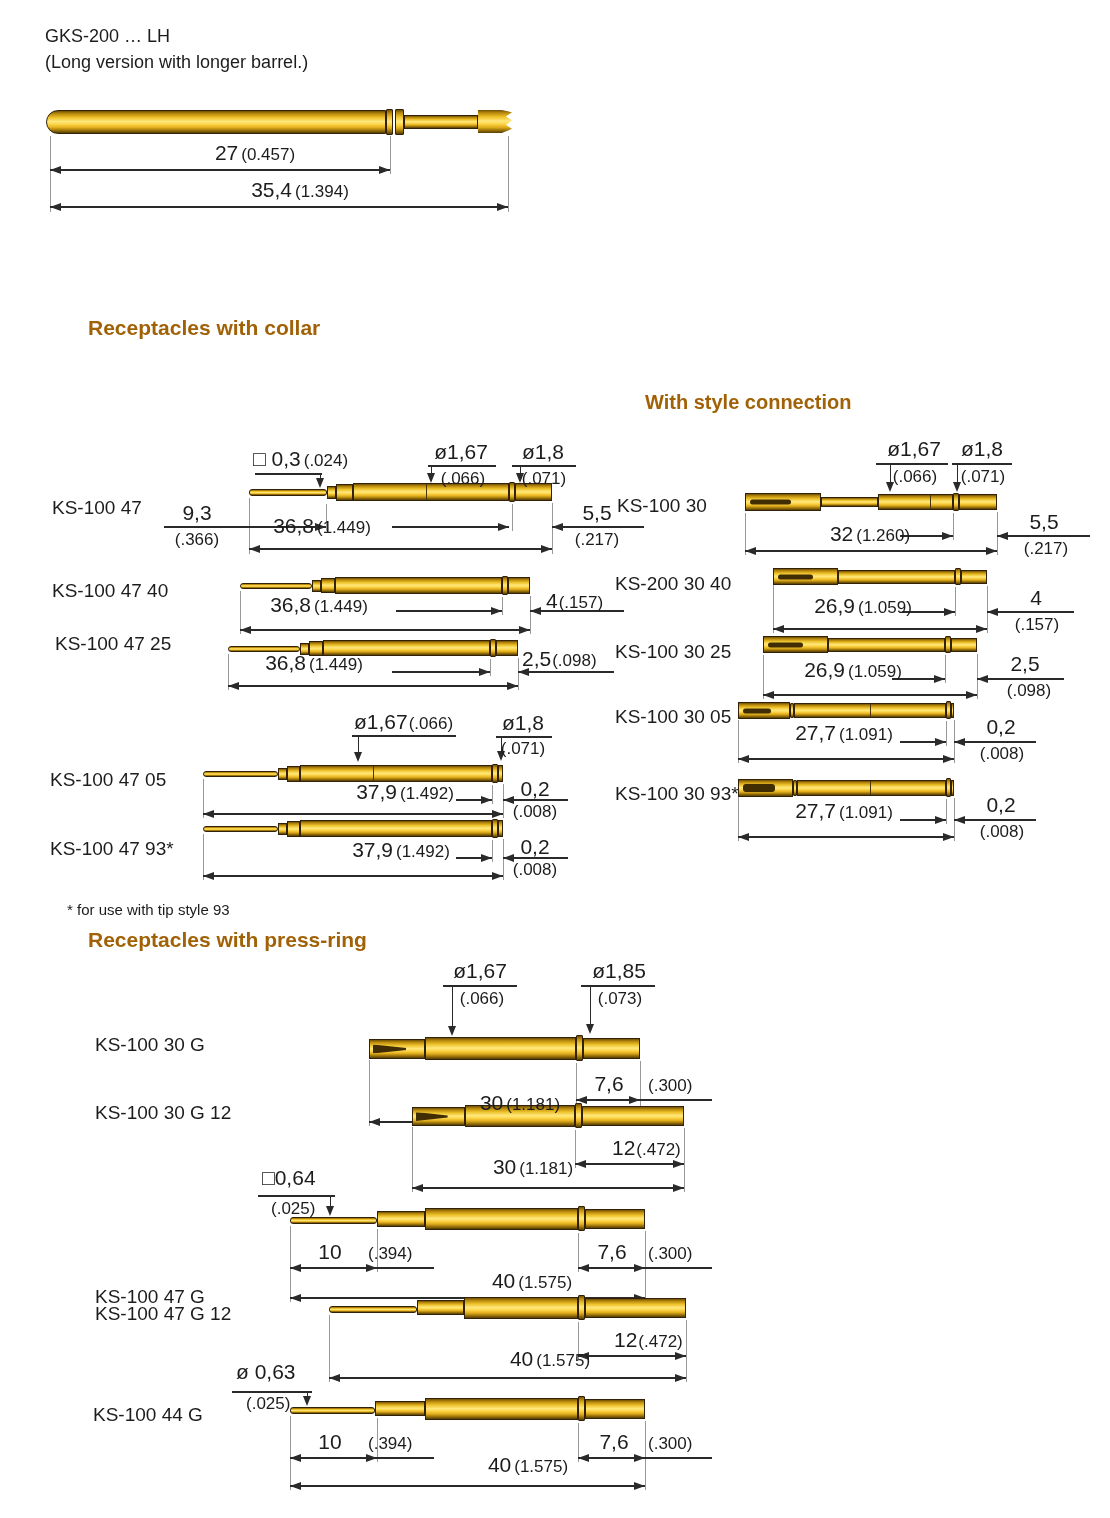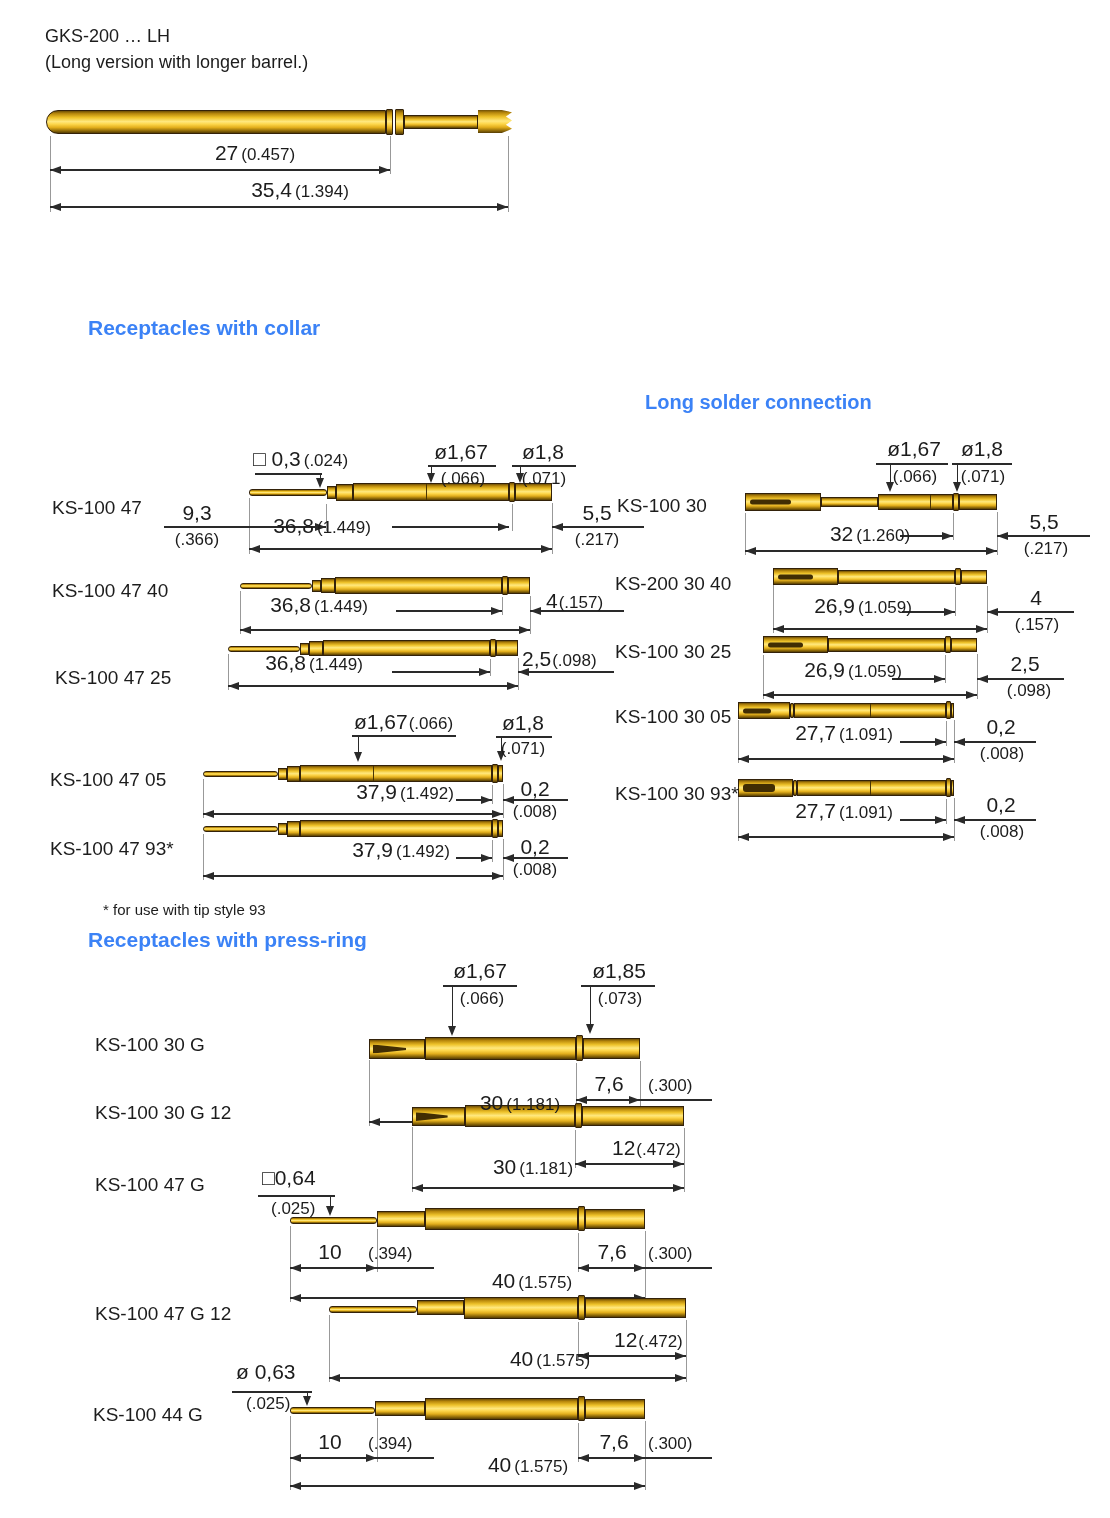--- a/index.html
+++ b/index.html
@@ -3,24 +3,24 @@
 <meta charset="utf-8">
 <style>
   html,body{margin:0;padding:0;background:#fff;}
   #canvas{position:relative;width:1110px;height:1518px;background:#fff;overflow:hidden;
           font-family:"Liberation Sans",sans-serif;}
   #gfx{position:absolute;inset:0;}
   
   .t{position:absolute;color:#1c1c1c;white-space:nowrap;line-height:1.15;}
   .ctr{text-align:center;}
   .ttl{font-size:18px;}
-  .hd{font-weight:bold;color:#3b82f6;}
+  .hd{font-weight:bold;color:#a16207;}
   .hd1{font-size:21px;}
   .hd2{font-size:20px;}
-  .note{font-size:15px;margin-left:36px;}
+  .note{font-size:15px;}
   .part{font-size:19px;}
   .val{font-size:21px;}
   .in{font-size:17px;}
   .pair .v{font-size:21px;}
   .pair .i{font-size:17px;margin-left:3px;}
   .pair.tight .i{margin-left:1px;}
   
   .seg{position:absolute;box-sizing:border-box;border:1px solid #33220a;
        background:linear-gradient(to bottom,#6d4e06 0%,#b8880c 12%,#eec22a 30%,#ffe87e 48%,
                                   #fdd64a 60%,#e2ae1c 75%,#8f6a08 90%,#553d04 100%);}
@@ -353,42 +353,42 @@
       <div class="tipD" style="left: 326px; top: 1206px;"></div>
       <div class="tipD" style="left: 303px; top: 1396px;"></div>
     </div>
 
   <div class="t ttl" style="left:45px;top:26px">GKS-200 … LH</div>
   <div class="t ttl" style="left:45px;top:52px">(Long version with longer barrel.)</div>
   <div class="t pair ctr" style="left:150px;top:141px;width:210px"><span class="v">27</span><span class="i">(0.457)</span></div>
   <div class="t pair ctr" style="left:195px;top:178px;width:210px"><span class="v">35,4</span><span class="i">(1.394)</span></div>
 
   <div class="t hd hd1" style="left:88px;top:316px">Receptacles with collar</div>
-  <div class="t hd hd2" style="left:645px;top:391px">Long solder connection</div>
+  <div class="t hd hd2" style="left:645px;top:391px">With style connection</div>
   <div class="t hd hd1" style="left:88px;top:928px">Receptacles with press-ring</div>
   <div class="t note" style="left:67px;top:901px">* for use with tip style 93</div>
 
   <div class="t pair" style="left:253px;top:447px"><span class="v">□ 0,3</span><span class="i">(.024)</span></div>
   <div class="t val ctr" style="left:426px;top:440px;width:70px">ø1,67</div>
   <div class="t in ctr" style="left:430px;top:469px;width:66px">(.066)</div>
   <div class="t val ctr" style="left:510px;top:440px;width:66px">ø1,8</div>
   <div class="t in ctr" style="left:512px;top:469px;width:64px">(.071)</div>
 
   <div class="t part" style="left:52px;top:497px">KS-100 47</div>
   <div class="t val ctr" style="left:166px;top:501px;width:62px">9,3</div>
   <div class="t in ctr" style="left:160px;top:530px;width:74px">(.366)</div>
   <div class="t pair ctr" style="left:256px;top:514px;width:132px"><span class="v">36,8</span><span class="i">(1.449)</span></div>
   <div class="t val ctr" style="left:558px;top:501px;width:78px">5,5</div>
   <div class="t in ctr" style="left:556px;top:530px;width:82px">(.217)</div>
 
   <div class="t part" style="left:52px;top:580px">KS-100 47 40</div>
   <div class="t pair ctr" style="left:248px;top:593px;width:142px"><span class="v">36,8</span><span class="i">(1.449)</span></div>
   <div class="t pair tight" style="left:546px;top:589px"><span class="v">4</span><span class="i">(.157)</span></div>
 
-  <div class="t part" style="left:55px;top:667px">KS-100 47 25</div>
+  <div class="t part" style="left:55px;top:633px">KS-100 47 25</div>
   <div class="t pair ctr" style="left:243px;top:651px;width:142px"><span class="v">36,8</span><span class="i">(1.449)</span></div>
   <div class="t pair tight" style="left:522px;top:647px"><span class="v">2,5</span><span class="i">(.098)</span></div>
 
   <div class="t pair tight" style="left:354px;top:710px"><span class="v">ø1,67</span><span class="i">(.066)</span></div>
   <div class="t val ctr" style="left:496px;top:711px;width:54px">ø1,8</div>
   <div class="t in ctr" style="left:494px;top:739px;width:58px">(.071)</div>
 
   <div class="t part" style="left:50px;top:769px">KS-100 47 05</div>
   <div class="t pair ctr" style="left:330px;top:780px;width:150px"><span class="v">37,9</span><span class="i">(1.492)</span></div>
   <div class="t val ctr" style="left:506px;top:777px;width:58px">0,2</div>
@@ -440,21 +440,21 @@
 
   <div class="t part" style="left:95px;top:1034px">KS-100 30 G</div>
   <div class="t val ctr" style="left:585px;top:1072px;width:48px">7,6</div>
   <div class="t in" style="left:648px;top:1076px">(.300)</div>
   <div class="t pair ctr" style="left:442px;top:1091px;width:156px"><span class="v">30</span><span class="i">(1.181)</span></div>
 
   <div class="t part" style="left:95px;top:1102px">KS-100 30 G 12</div>
   <div class="t pair tight" style="left:612px;top:1136px"><span class="v">12</span><span class="i">(.472)</span></div>
   <div class="t pair ctr" style="left:455px;top:1155px;width:156px"><span class="v">30</span><span class="i">(1.181)</span></div>
 
-  <div class="t part" style="left:95px;top:1174px">KS-100 47 G</div>
+  <div class="t part" style="left:95px;top:1286px">KS-100 47 G</div>
   <div class="t val ctr" style="left:302px;top:1240px;width:56px">10</div>
   <div class="t in" style="left:368px;top:1244px">(.394)</div>
   <div class="t val ctr" style="left:588px;top:1240px;width:48px">7,6</div>
   <div class="t in" style="left:648px;top:1244px">(.300)</div>
   <div class="t pair ctr" style="left:452px;top:1269px;width:160px"><span class="v">40</span><span class="i">(1.575)</span></div>
 
   <div class="t part" style="left:95px;top:1303px">KS-100 47 G 12</div>
   <div class="t pair tight" style="left:614px;top:1328px"><span class="v">12</span><span class="i">(.472)</span></div>
   <div class="t pair ctr" style="left:472px;top:1347px;width:156px"><span class="v">40</span><span class="i">(1.575)</span></div>
 

